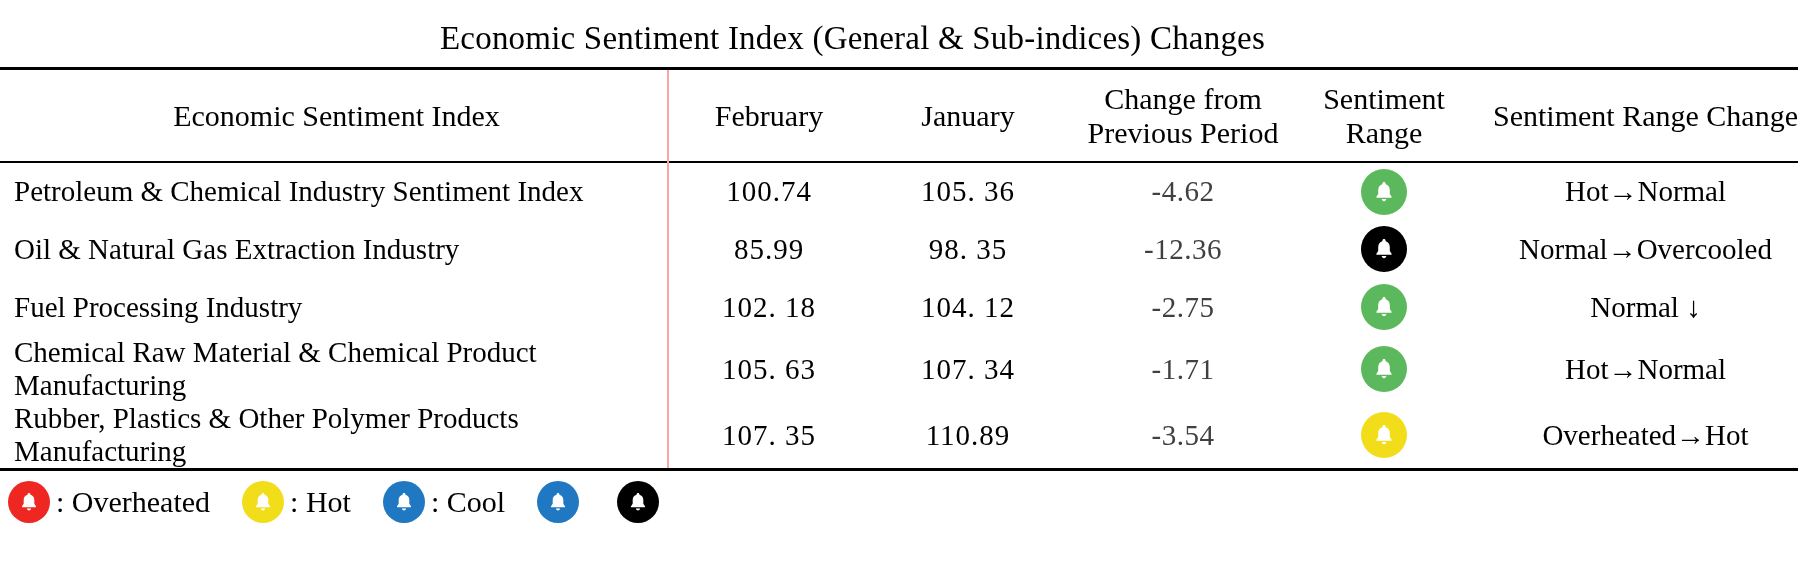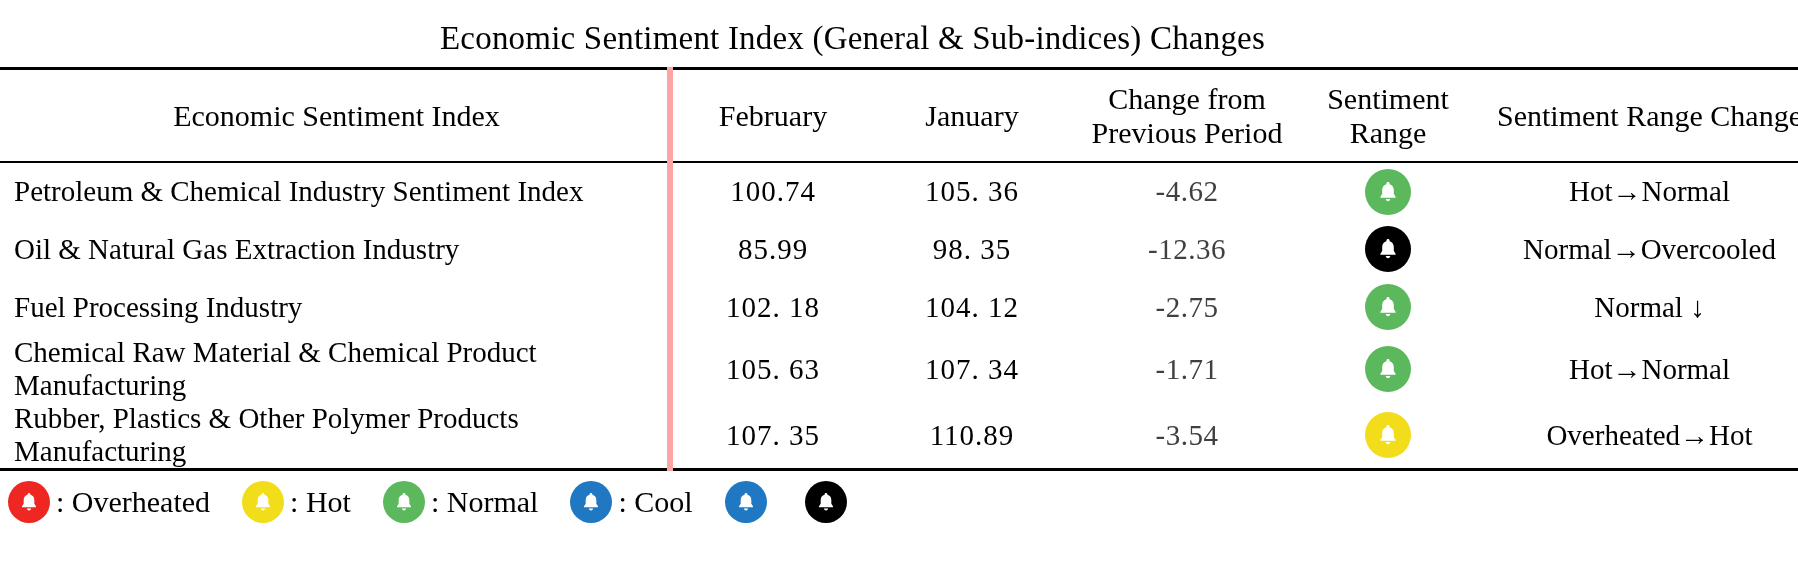--- a/index.html
+++ b/index.html
@@ -40,21 +40,21 @@
     border-top: 3px solid #000;
   }
   .rule-mid {
     border-bottom: 2px solid #000;
   }
   .rule-bottom {
     border-bottom: 3px solid #000;
   }
   .col-name {
     width: 645px;
-    border-right: 6px solid #fca5a5;
+    border-right: 2px solid #fca5a5;
     padding-left: 14px !important;
     padding-right: 8px !important;
   }
   .col-feb { width: 200px; }
   .col-jan { width: 198px; }
   .col-chg { width: 232px; }
   .col-range { width: 170px; }
   .col-rangechg { width: 353px; }
 
   thead th {
@@ -249,29 +249,20 @@
     <div class="item">
       <span class="bell" style="background:#f2dd1b;">
         <svg width="22" height="23" viewBox="0 0 24 25">
             <path d="M12 2.6c-.9 0-1.6.7-1.6 1.6v.5C7.9 5.4 6.2 7.6 6.2 10.2v4.3L4.4 17.2c-.3.5.1 1.1.7 1.1h13.8c.6 0 1-.6.7-1.1l-1.8-2.7v-4.3c0-2.6-1.7-4.8-4.2-5.5v-.5c0-.9-.7-1.6-1.6-1.6z" fill="#ffffff"></path>
             <path d="M9.7 19.6c.2 1.3 1.2 2.2 2.3 2.2s2.1-.9 2.3-2.2z" fill="#ffffff"></path>
           </svg>
       </span>
       <span class="lbl">: Hot</span>
     </div>
 
-    <div class="item">
-      <span class="bell" style="background:#5cb85c;">
-        <svg width="22" height="23" viewBox="0 0 24 25">
-            <path d="M12 2.6c-.9 0-1.6.7-1.6 1.6v.5C7.9 5.4 6.2 7.6 6.2 10.2v4.3L4.4 17.2c-.3.5.1 1.1.7 1.1h13.8c.6 0 1-.6.7-1.1l-1.8-2.7v-4.3c0-2.6-1.7-4.8-4.2-5.5v-.5c0-.9-.7-1.6-1.6-1.6z" fill="#ffffff"></path>
-            <path d="M9.7 19.6c.2 1.3 1.2 2.2 2.3 2.2s2.1-.9 2.3-2.2z" fill="#ffffff"></path>
-          </svg>
-      </span>
-      <span class="lbl">: Normal</span>
-    </div>
 
     <div class="item">
       <span class="bell" style="background:#1f78c1;">
         <svg width="22" height="23" viewBox="0 0 24 25">
             <path d="M12 2.6c-.9 0-1.6.7-1.6 1.6v.5C7.9 5.4 6.2 7.6 6.2 10.2v4.3L4.4 17.2c-.3.5.1 1.1.7 1.1h13.8c.6 0 1-.6.7-1.1l-1.8-2.7v-4.3c0-2.6-1.7-4.8-4.2-5.5v-.5c0-.9-.7-1.6-1.6-1.6z" fill="#ffffff"></path>
             <path d="M9.7 19.6c.2 1.3 1.2 2.2 2.3 2.2s2.1-.9 2.3-2.2z" fill="#ffffff"></path>
           </svg>
       </span>
       <span class="lbl">: Cool</span>
     </div>

